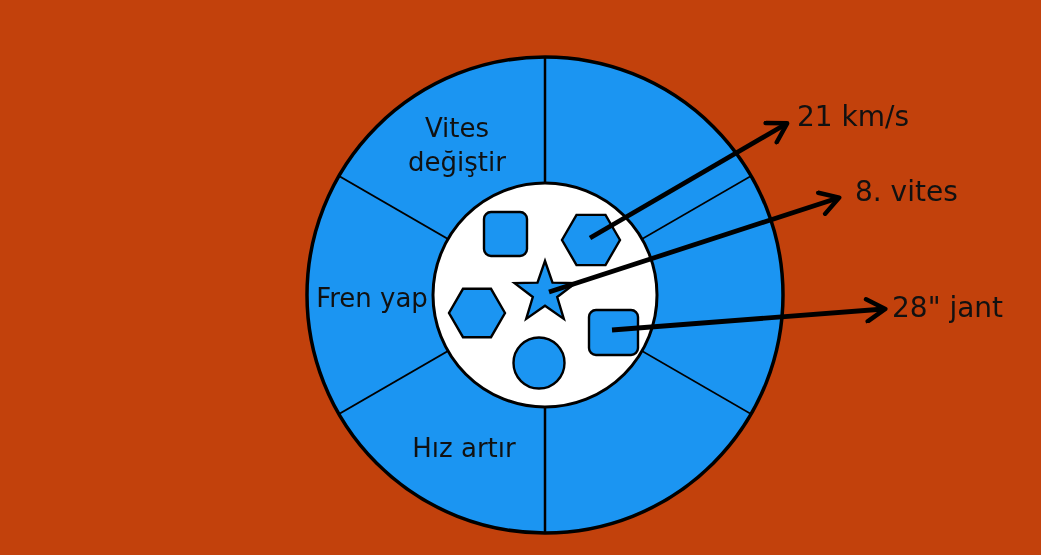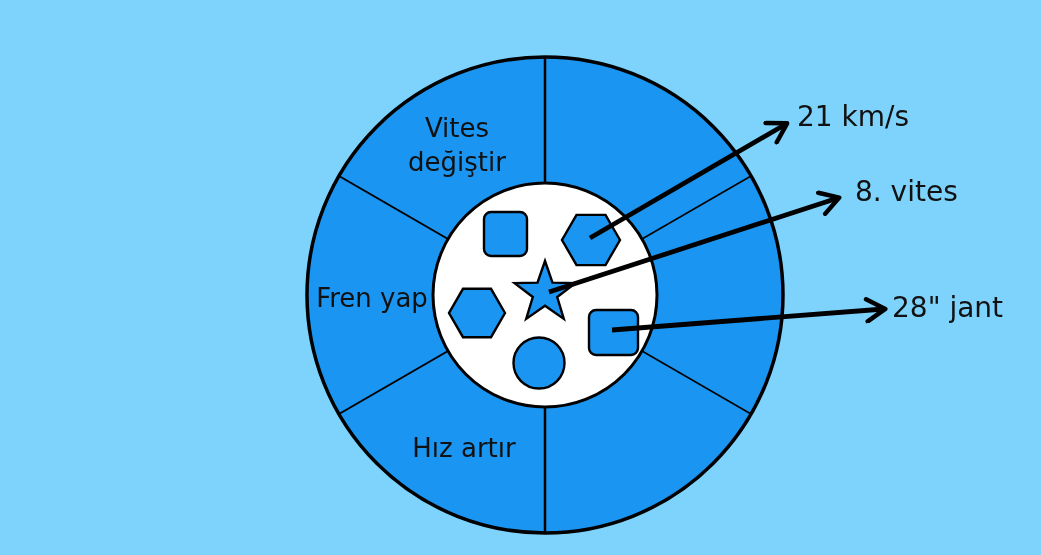--- a/index.html
+++ b/index.html
@@ -5,21 +5,21 @@
   html, body {
     margin: 0;
     padding: 0;
     background: #ffffff;
     font-family: "DejaVu Sans", "Liberation Sans", sans-serif;
   }
   .stage {
     position: relative;
     width: 1041px;
     height: 555px;
-    background: #7dd3fc;
+    background: #c2410c;
     overflow: hidden;
   }
   svg { display: block; }
   .sector-label {
     font-size: 26px;
     fill: #111111;
     text-anchor: middle;
   }
   .callout-label {
     font-size: 28px;

